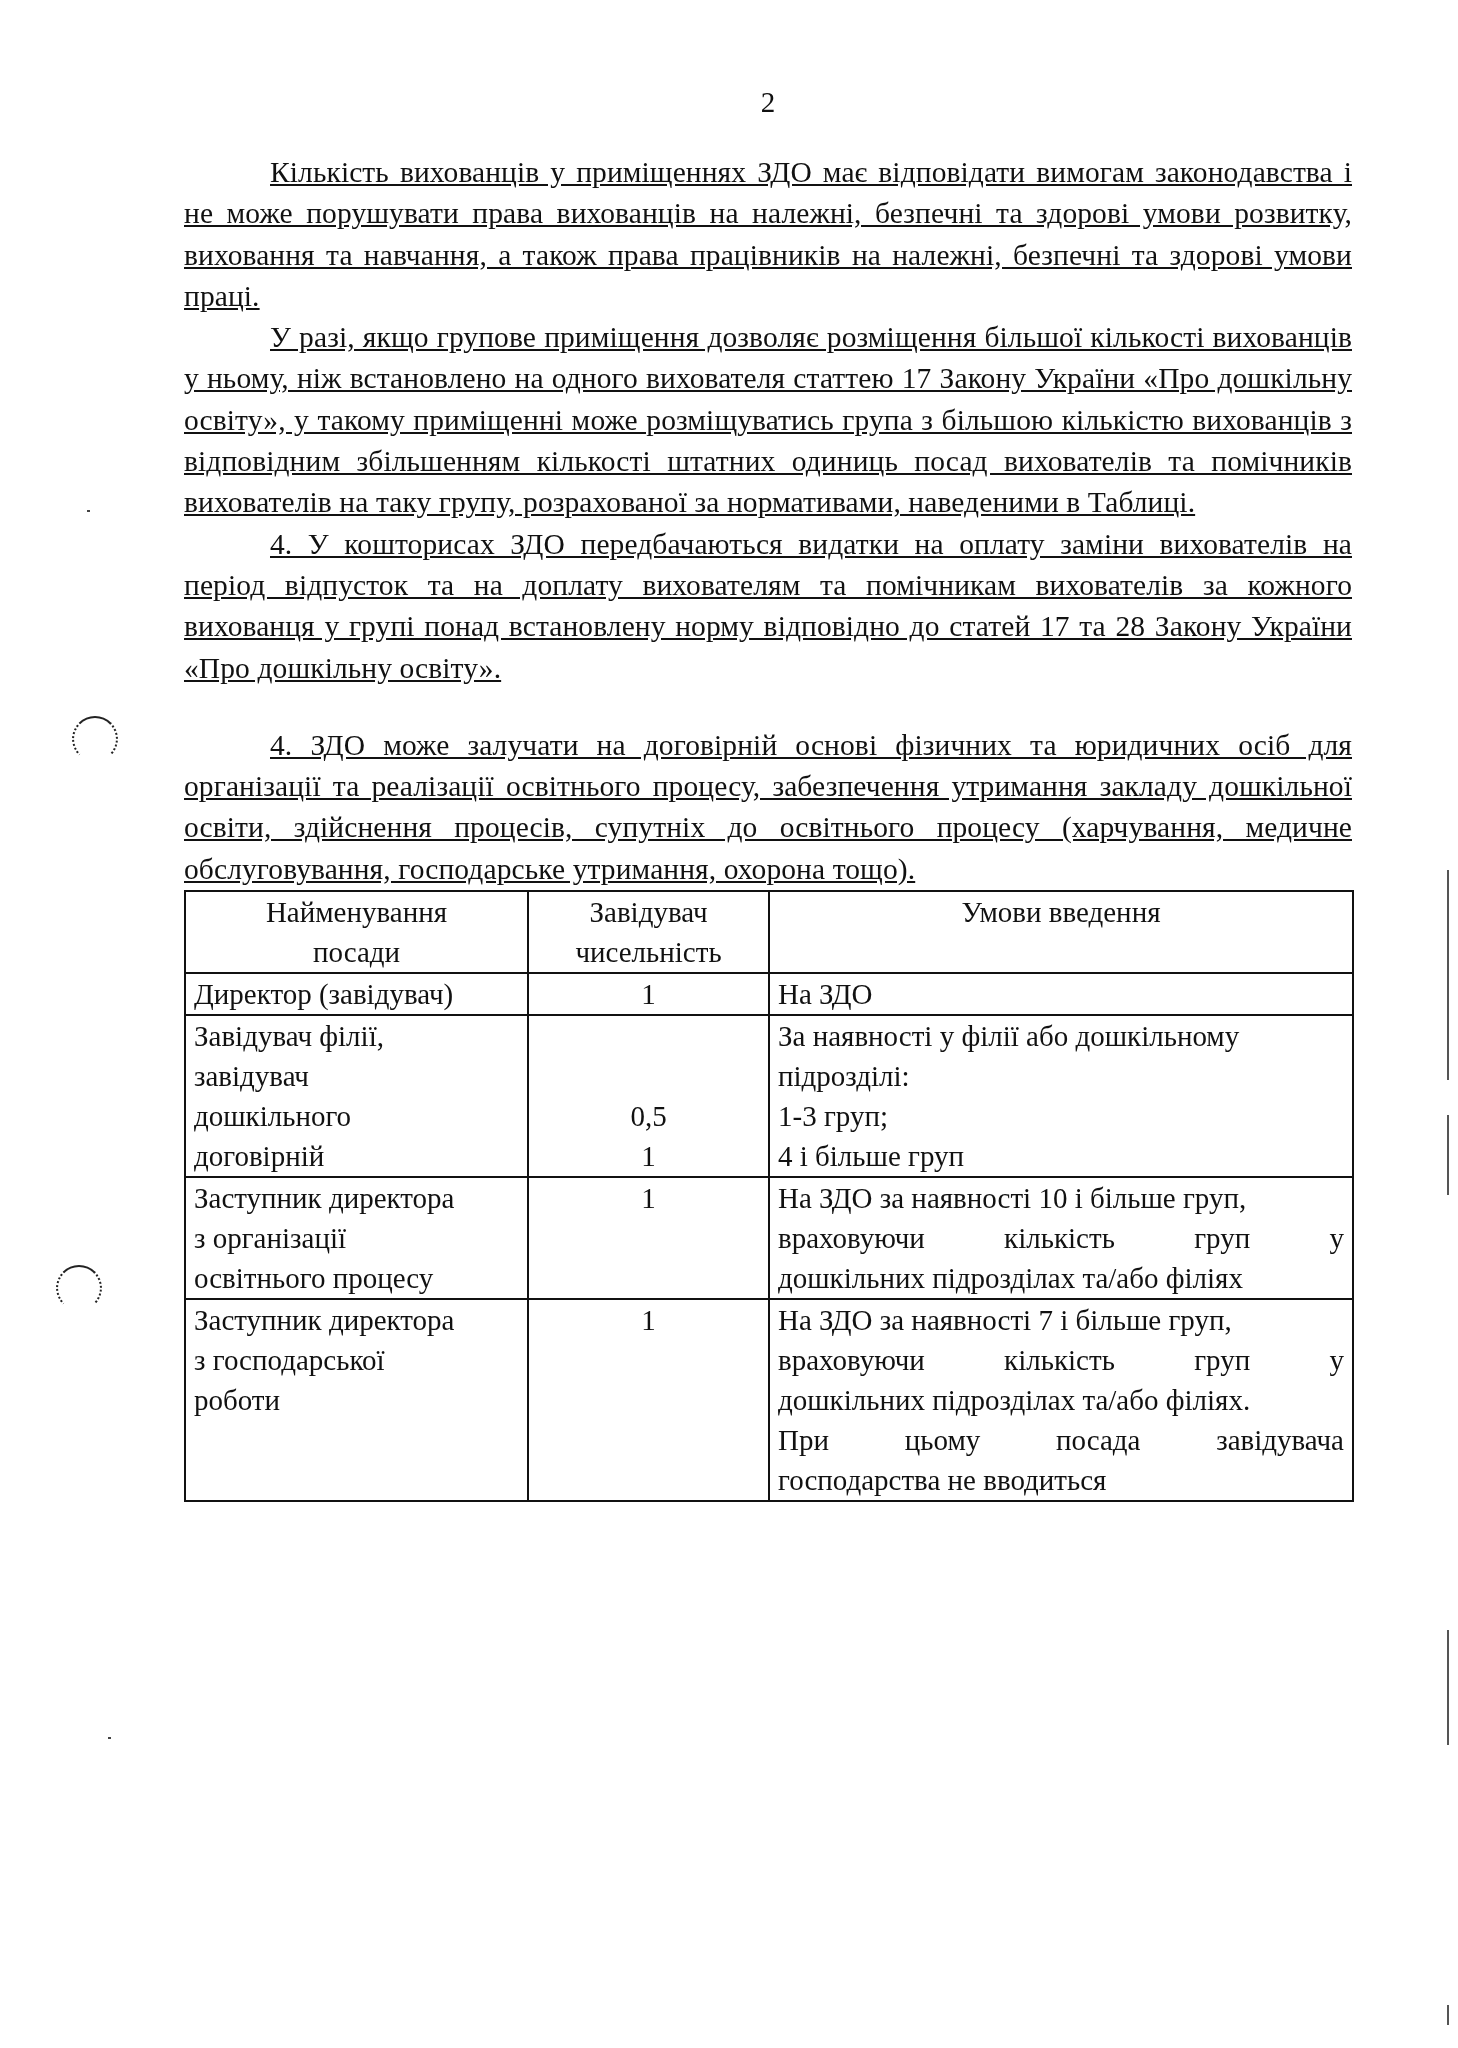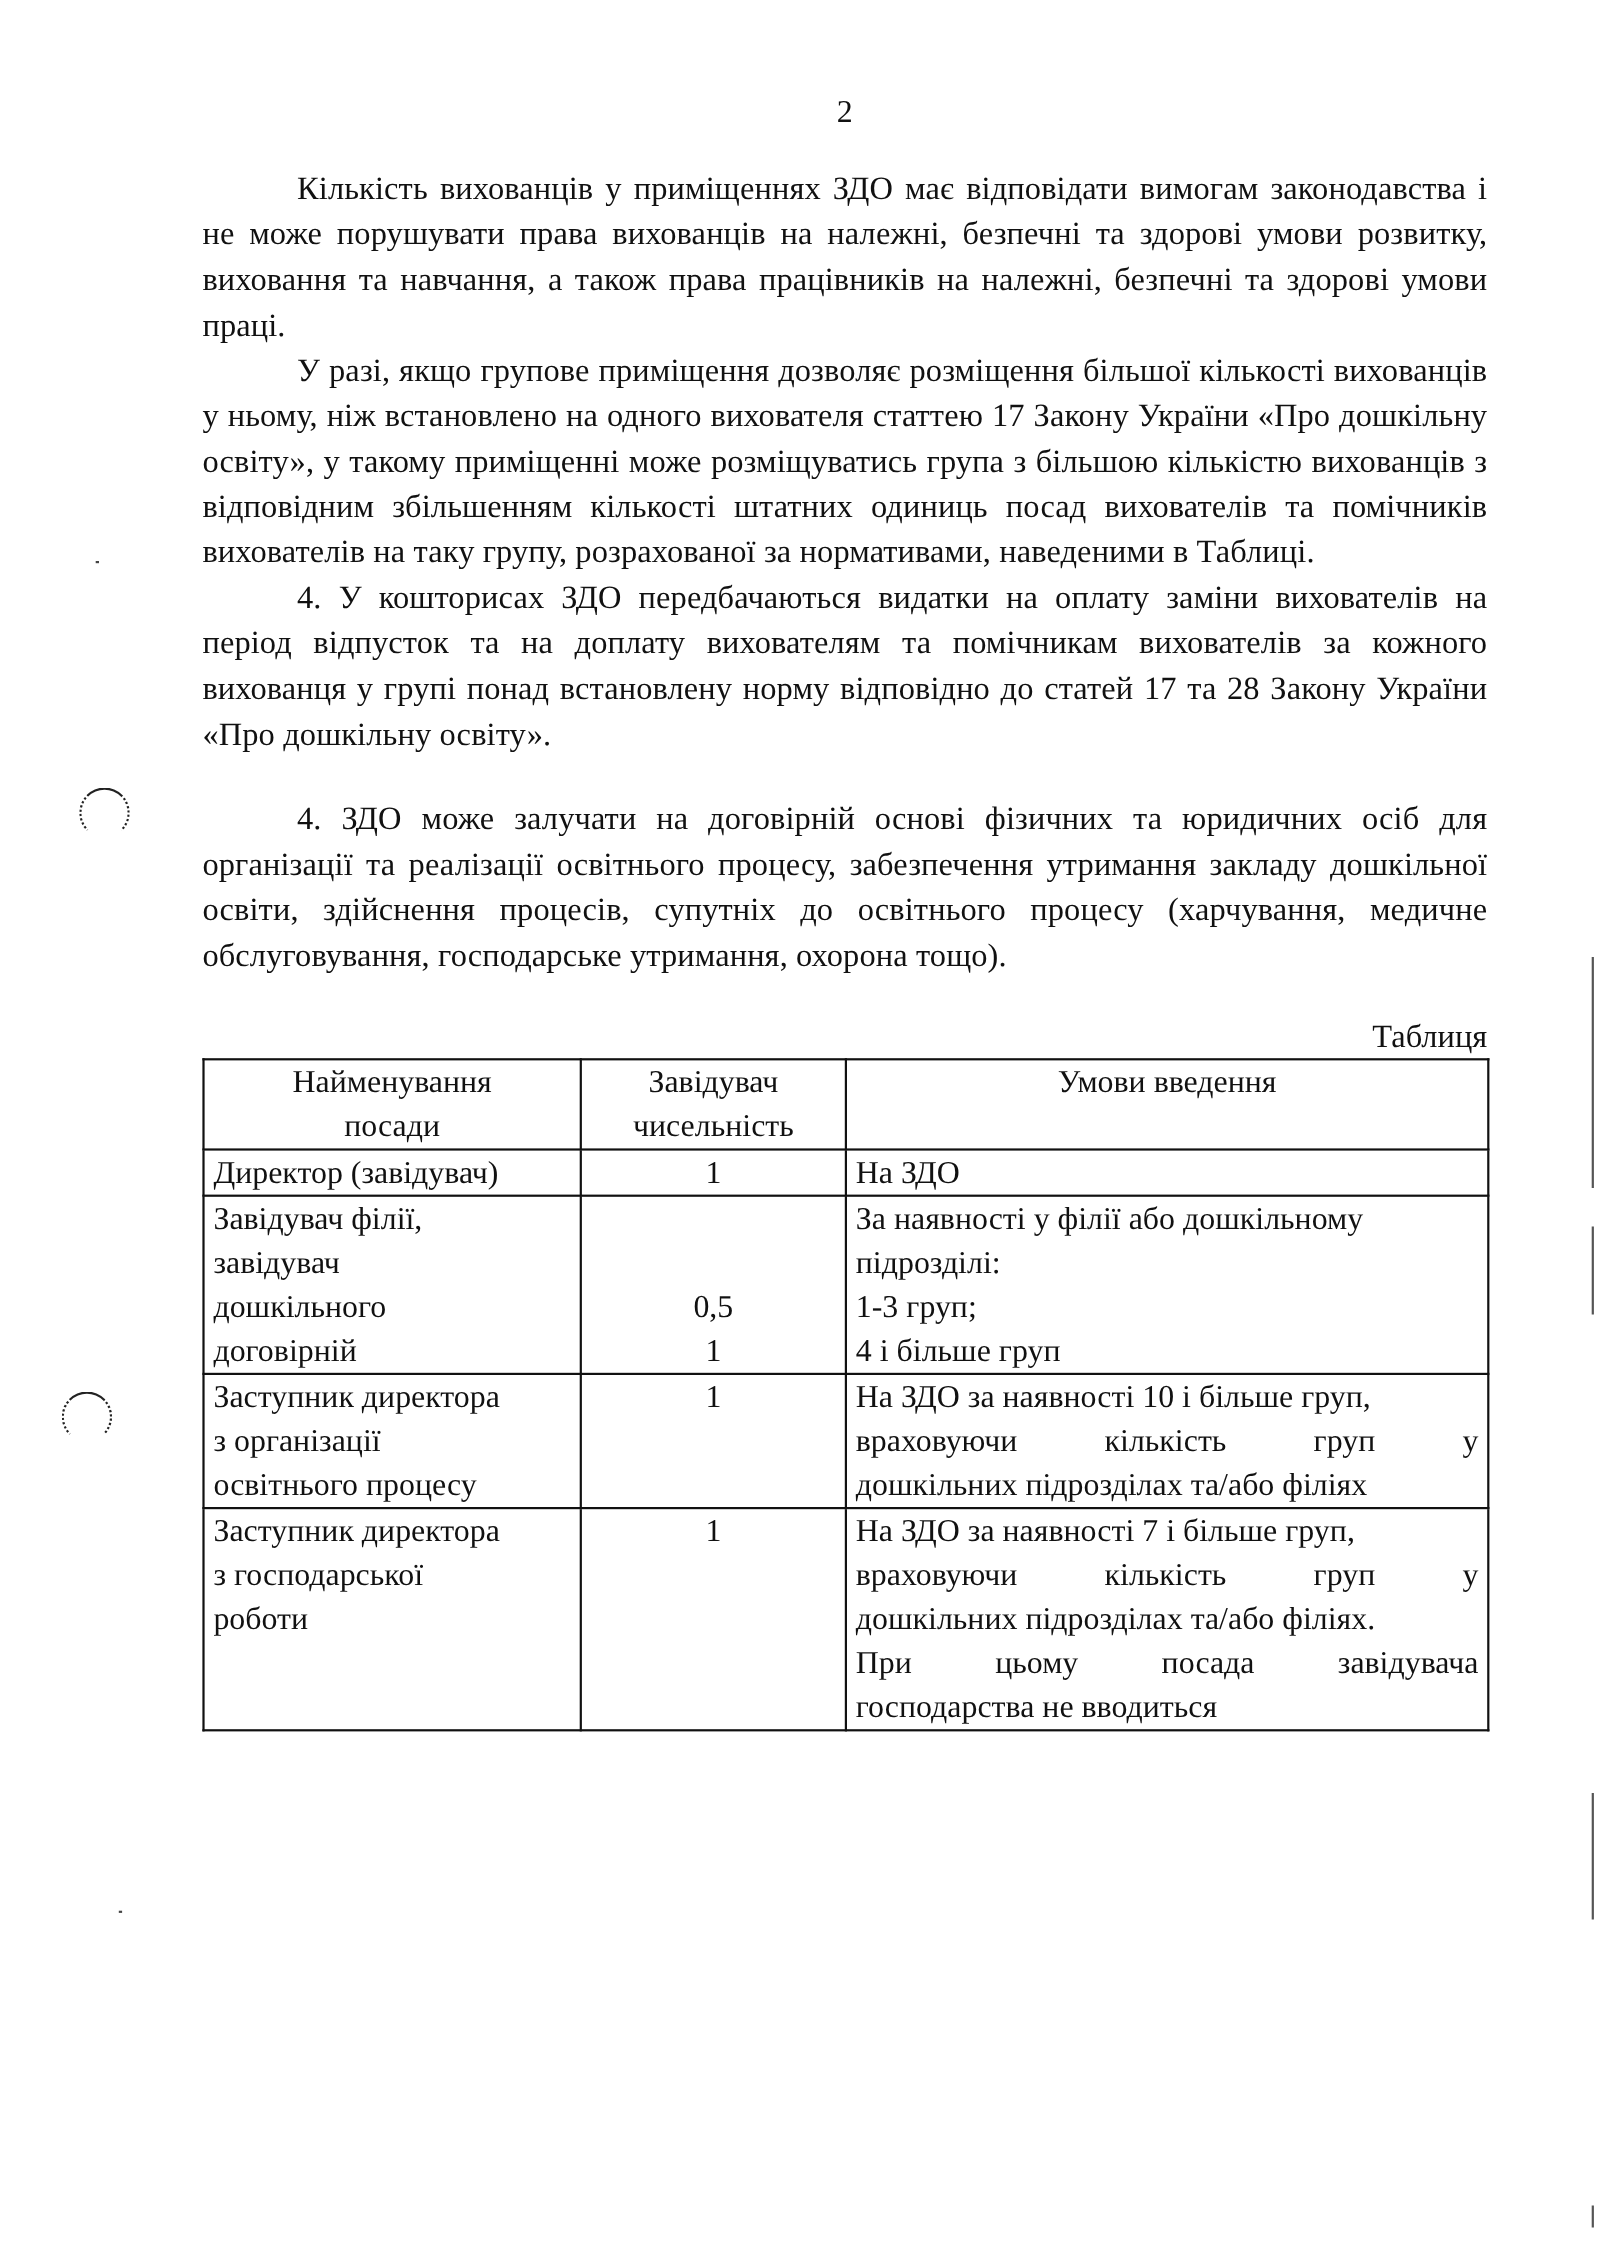--- a/index.html
+++ b/index.html
@@ -29,20 +29,21 @@
       top: 152px;
       width: 1168px;
       font-size: 29.5px;
       line-height: 41.3px;
     }
     .para {
       margin: 0;
       text-align: justify;
       text-indent: 86px;
       letter-spacing: 0.1px;
+      text-decoration: underline;
     }
     .gap-l { }
     .gap-xl { margin-top: 36px; }
     .table-caption {
       text-align: right;
       margin-top: 34px;
       line-height: 38px;
     }
     table.staff {
       border-collapse: collapse;
@@ -109,21 +110,20 @@
 <div class="content">
 
   <p class="para">Кількість вихованців у приміщеннях ЗДО має відповідати вимогам законодавства і не може порушувати права вихованців на належні, безпечні та здорові умови розвитку, виховання та навчання, а також права працівників на належні, безпечні та здорові умови праці.</p>
   <p class="para">У разі, якщо групове приміщення дозволяє розміщення більшої кількості вихованців у ньому, ніж встановлено на одного вихователя статтею 17 Закону України «Про дошкільну освіту», у такому приміщенні може розміщуватись група з більшою кількістю вихованців з відповідним збільшенням кількості штатних одиниць посад вихователів та помічників вихователів на таку групу, розрахованої за нормативами, наведеними в Таблиці.</p>
 
   <p class="para gap-l">4. У кошторисах ЗДО передбачаються видатки на оплату заміни вихователів на період відпусток та на доплату вихователям та помічникам вихователів за кожного вихованця у групі понад встановлену норму відповідно до статей 17 та 28 Закону України «Про дошкільну освіту».</p>
 
   <p class="para gap-xl">4. ЗДО може залучати на договірній основі фізичних та юридичних осіб для організації та реалізації освітнього процесу, забезпечення утримання закладу дошкільної освіти, здійснення процесів, супутніх до освітнього процесу (харчування, медичне обслуговування, господарське утримання, охорона тощо).</p>
 
 
-  <div class="table-caption">Таблиця</div>
 
   <table class="staff">
     <colgroup>
       <col class="c1">
         <col class="c2">
         <col class="c3">
     </colgroup>
     <thead>
       <tr>
         <th>

